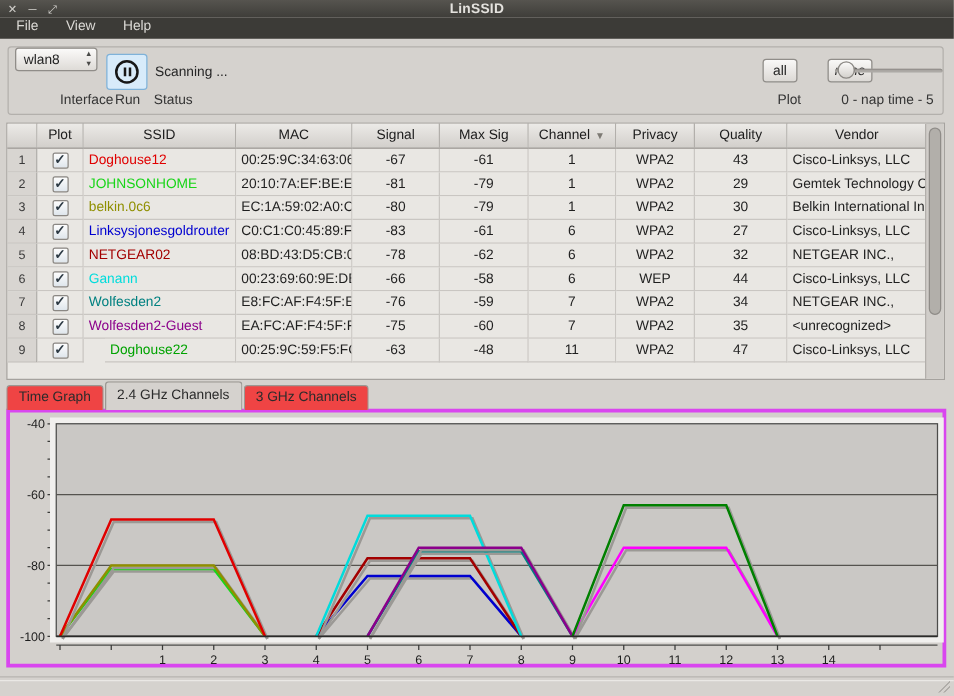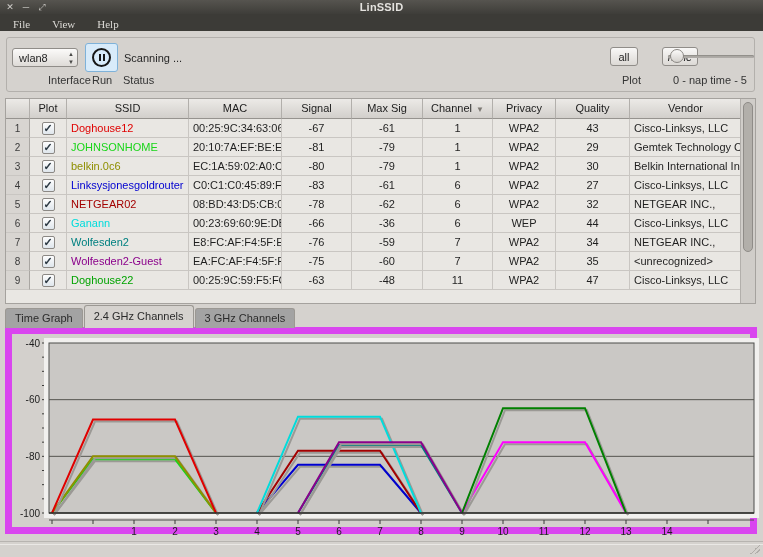--- a/index.html
+++ b/index.html
@@ -8,27 +8,27 @@
   .window{position:relative;width:763px;height:557px;background:#d5d2ce;}
 
   
   .titlebar{position:absolute;left:0;top:0;width:763px;height:14px;
     background:linear-gradient(#56544f,#3e3d39);display:flex;align-items:center;}
   .win-controls{display:flex;gap:6px;padding-left:5px;color:#cfcdc9;font-size:9px;line-height:10px;}
   .win-btn{width:10px;height:10px;text-align:center;cursor:default;}
   .win-title{position:absolute;left:0;right:0;text-align:center;color:#e4e2de;
     font-size:11px;font-weight:bold;letter-spacing:.2px;}
   .menubar{position:absolute;left:0;top:14px;width:763px;height:17px;background:#3c3b37;
-    display:flex;align-items:flex-end;gap:4px;padding-left:4px;box-sizing:border-box;font-family:Liberation Serif, serif;}
+    display:flex;align-items:flex-start;gap:4px;padding-left:4px;box-sizing:border-box;}
   .menu-item{color:#dcdad6;font-size:11px;padding:1px 9px;}
 
   
   .toolbar{position:absolute;left:6px;top:37px;width:749px;height:55px;box-sizing:border-box;
     border:1px solid #b3b0ac;border-radius:3px;background:#d5d2ce;}
-  .combo{position:absolute;left:5px;top:10px;width:66px;height:19px;box-sizing:border-box;
+  .combo{position:absolute;left:5px;top:0;width:66px;height:19px;box-sizing:border-box;
     background:linear-gradient(#fbfaf9,#dedbd7);border:1px solid #908d89;border-radius:3px;
     font-size:11px;color:#1f1f1f;display:flex;align-items:center;padding-left:6px;}
   .combo .spin{position:absolute;right:3px;top:1px;display:flex;flex-direction:column;
     font-size:6px;line-height:8px;color:#4a4a48;text-align:center;}
   .run-btn{position:absolute;left:78px;top:5px;width:33px;height:29px;box-sizing:border-box;
     background:#d8ebfa;border:1px solid #7fb2d9;border-radius:3px;
     display:flex;align-items:center;justify-content:center;}
   .pause-circle{width:15px;height:15px;border:2.5px solid #171717;border-radius:50%;position:relative;}
   .pause-circle:before,.pause-circle:after{content:"";position:absolute;top:4px;width:2px;height:7px;background:#171717;}
   .pause-circle:before{left:4.5px;} .pause-circle:after{right:4.5px;}
@@ -62,27 +62,27 @@
   .cbx{width:13px;height:13px;box-sizing:border-box;border:1px solid #8b8884;border-radius:2px;
     background:linear-gradient(#fdfdfd,#dfe6ec);font-size:11px;line-height:11px;color:#2d3a44;
     text-align:center;font-weight:bold;}
   .vscroll{position:absolute;right:0;top:0;width:15px;height:204px;background:#d0cdc9;
     border-left:1px solid #b2afab;box-sizing:border-box;}
   .vthumb{position:absolute;left:2px;top:3px;width:10px;height:150px;border-radius:5px;
     background:#b2afaa;border:1px solid #8f8c88;box-sizing:border-box;}
 
   
   .tabs{position:absolute;left:5px;top:307px;height:21px;display:flex;align-items:flex-end;z-index:3;}
-  .tab{font-size:11px;color:#2b2b2b;padding:2px 9px 3px 9px;background:#a3a3a3;
+  .tab{font-size:11px;color:#2b2b2b;padding:2px 9px 3px 9px;background:#ef4444;
     border:1px solid #9b9893;border-bottom:none;border-radius:3px 3px 0 0;margin-right:1px;height:14px;line-height:14px;}
   .tab.active{background:#d5d2ce;height:17px;line-height:16px;position:relative;z-index:4;}
 
   
   .chart-panel{position:absolute;left:5px;top:327px;width:752px;height:207px;box-sizing:border-box;
-    border:7px solid #d946ef;background:#d3d0cc;}
+    border:3px solid #d946ef;background:#d3d0cc;}
   .chart-panel svg{position:absolute;left:0;top:0;}
 
   
   .groove{position:absolute;left:0;top:541px;width:763px;height:2px;
     border-top:1px solid #b7b4b0;border-bottom:1px solid #eae8e5;}
   .grip{position:absolute;right:3px;bottom:3px;width:10px;height:10px;
     background:linear-gradient(135deg,transparent 50%,#b0ada9 50%,#b0ada9 58%,transparent 58%,transparent 72%,#b0ada9 72%,#b0ada9 80%,transparent 80%);}
 </style>
 </head>
 <body>
@@ -154,30 +154,30 @@
             <div class="cbx">✓</div>
           </div><div class="cell left" style="color: rgb(143, 143, 0);">belkin.0c6</div><div class="cell">EC:1A:59:02:A0:C6</div><div class="cell">-80</div><div class="cell">-79</div><div class="cell">1</div><div class="cell">WPA2</div><div class="cell">30</div><div class="cell left" style="border-right: none;">Belkin International Inc</div></div>
         <div class="trow"><div class="cell rownum">4</div><div class="cell cb-cell">
             <div class="cbx">✓</div>
           </div><div class="cell left" style="color: rgb(0, 0, 208);">Linksysjonesgoldrouter</div><div class="cell">C0:C1:C0:45:89:F8</div><div class="cell">-83</div><div class="cell">-61</div><div class="cell">6</div><div class="cell">WPA2</div><div class="cell">27</div><div class="cell left" style="border-right: none;">Cisco-Linksys, LLC</div></div>
         <div class="trow"><div class="cell rownum">5</div><div class="cell cb-cell">
             <div class="cbx">✓</div>
           </div><div class="cell left" style="color: rgb(163, 0, 0);">NETGEAR02</div><div class="cell">08:BD:43:D5:CB:03</div><div class="cell">-78</div><div class="cell">-62</div><div class="cell">6</div><div class="cell">WPA2</div><div class="cell">32</div><div class="cell left" style="border-right: none;">NETGEAR INC.,</div></div>
         <div class="trow"><div class="cell rownum">6</div><div class="cell cb-cell">
             <div class="cbx">✓</div>
-          </div><div class="cell left" style="color: rgb(0, 220, 220);">Ganann</div><div class="cell">00:23:69:60:9E:DB</div><div class="cell">-66</div><div class="cell">-36</div><div class="cell">6</div><div class="cell">WEP</div><div class="cell">44</div><div class="cell left" style="border-right: none;">Cisco-Linksys, LLC</div></div>
+          </div><div class="cell left" style="color: rgb(0, 220, 220);">Ganann</div><div class="cell">00:23:69:60:9E:DB</div><div class="cell">-66</div><div class="cell">-58</div><div class="cell">6</div><div class="cell">WEP</div><div class="cell">44</div><div class="cell left" style="border-right: none;">Cisco-Linksys, LLC</div></div>
         <div class="trow"><div class="cell rownum">7</div><div class="cell cb-cell">
             <div class="cbx">✓</div>
           </div><div class="cell left" style="color: rgb(0, 128, 128);">Wolfesden2</div><div class="cell">E8:FC:AF:F4:5F:EF</div><div class="cell">-76</div><div class="cell">-59</div><div class="cell">7</div><div class="cell">WPA2</div><div class="cell">34</div><div class="cell left" style="border-right: none;">NETGEAR INC.,</div></div>
         <div class="trow"><div class="cell rownum">8</div><div class="cell cb-cell">
             <div class="cbx">✓</div>
           </div><div class="cell left" style="color: rgb(139, 0, 139);">Wolfesden2-Guest</div><div class="cell">EA:FC:AF:F4:5F:F0</div><div class="cell">-75</div><div class="cell">-60</div><div class="cell">7</div><div class="cell">WPA2</div><div class="cell">35</div><div class="cell left" style="border-right: none;">&lt;unrecognized&gt;</div></div>
         <div class="trow"><div class="cell rownum">9</div><div class="cell cb-cell">
             <div class="cbx">✓</div>
-          </div><div class="cell left" style="color: rgb(0, 163, 0);">Doghouse22</div><div class="cell">00:25:9C:59:F5:FC</div><div class="cell">-63</div><div class="cell">-48</div><div class="cell">11</div><div class="cell">WPA2</div><div class="cell">47</div><div class="cell left" style="border-right: none;">Cisco-Linksys, LLC</div></div>
+          </div><div class="cell left" style="color: rgb(0, 163, 0); margin-left: 17px;">Doghouse22</div><div class="cell">00:25:9C:59:F5:FC</div><div class="cell">-63</div><div class="cell">-48</div><div class="cell">11</div><div class="cell">WPA2</div><div class="cell">47</div><div class="cell left" style="border-right: none;">Cisco-Linksys, LLC</div></div>
       </div>
     <div class="vscroll">
       <div class="vthumb"></div>
     </div>
   </div>
 
   <div class="tabs">
     <div class="tab">Time Graph</div>
     <div class="tab active">2.4 GHz Channels</div>
     <div class="tab">3 GHz Channels</div>

